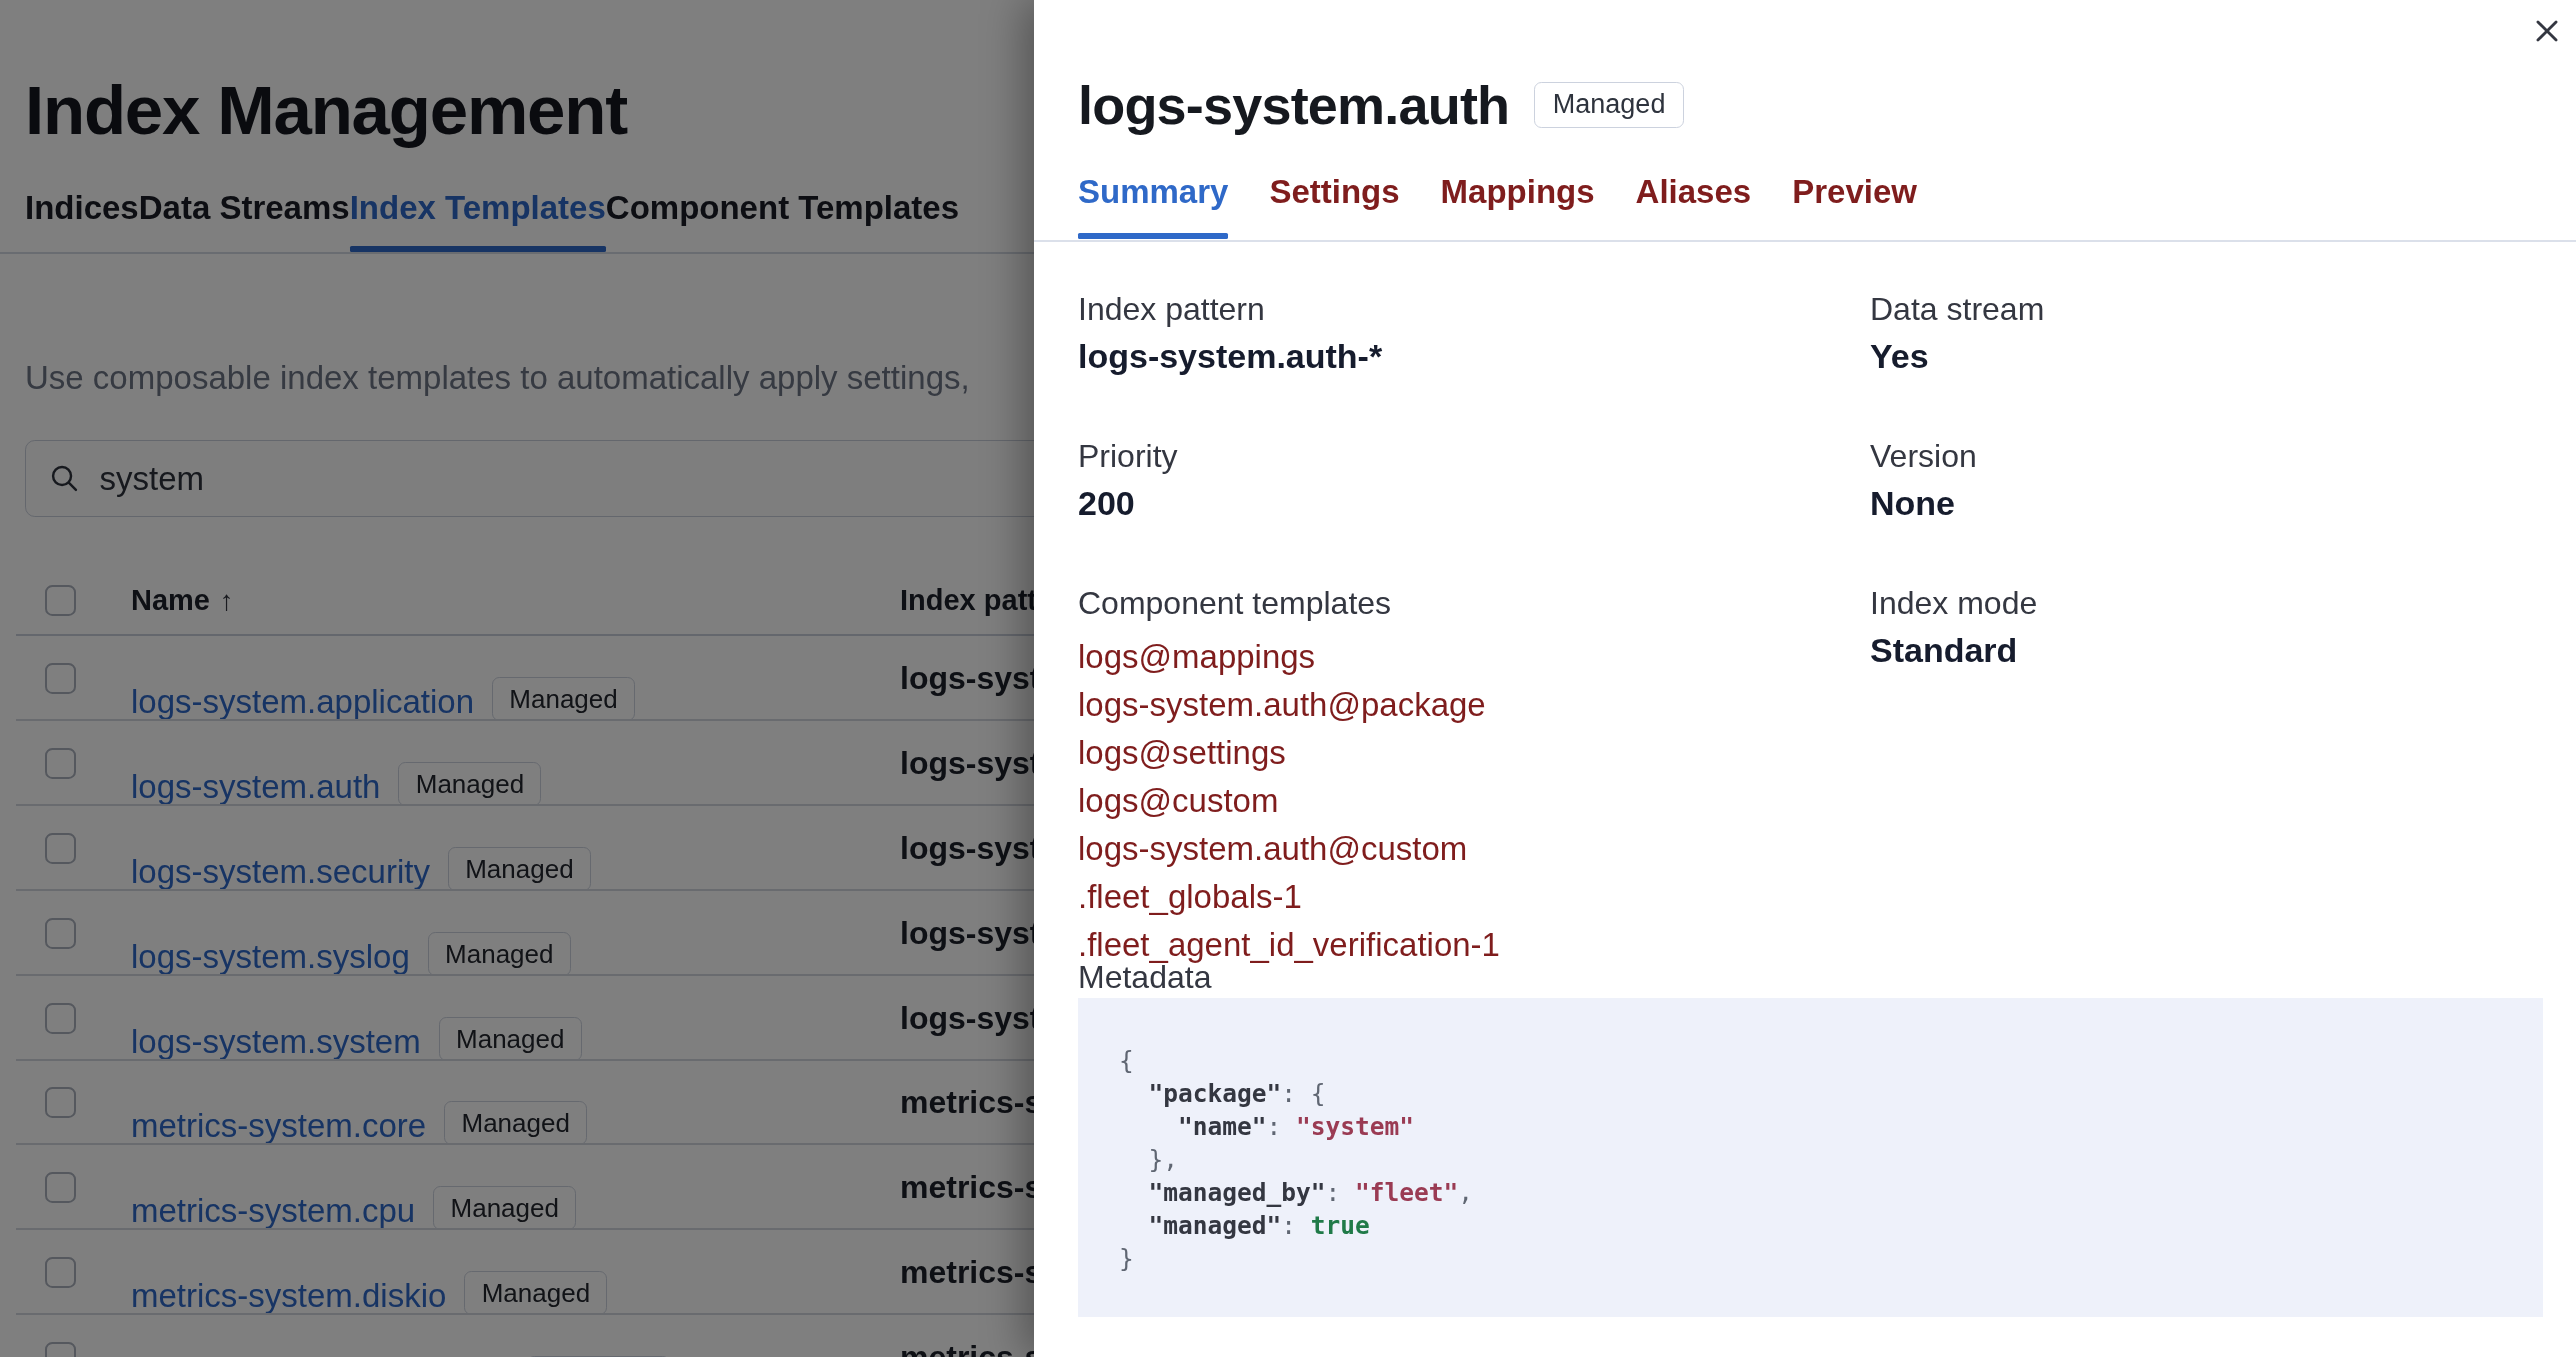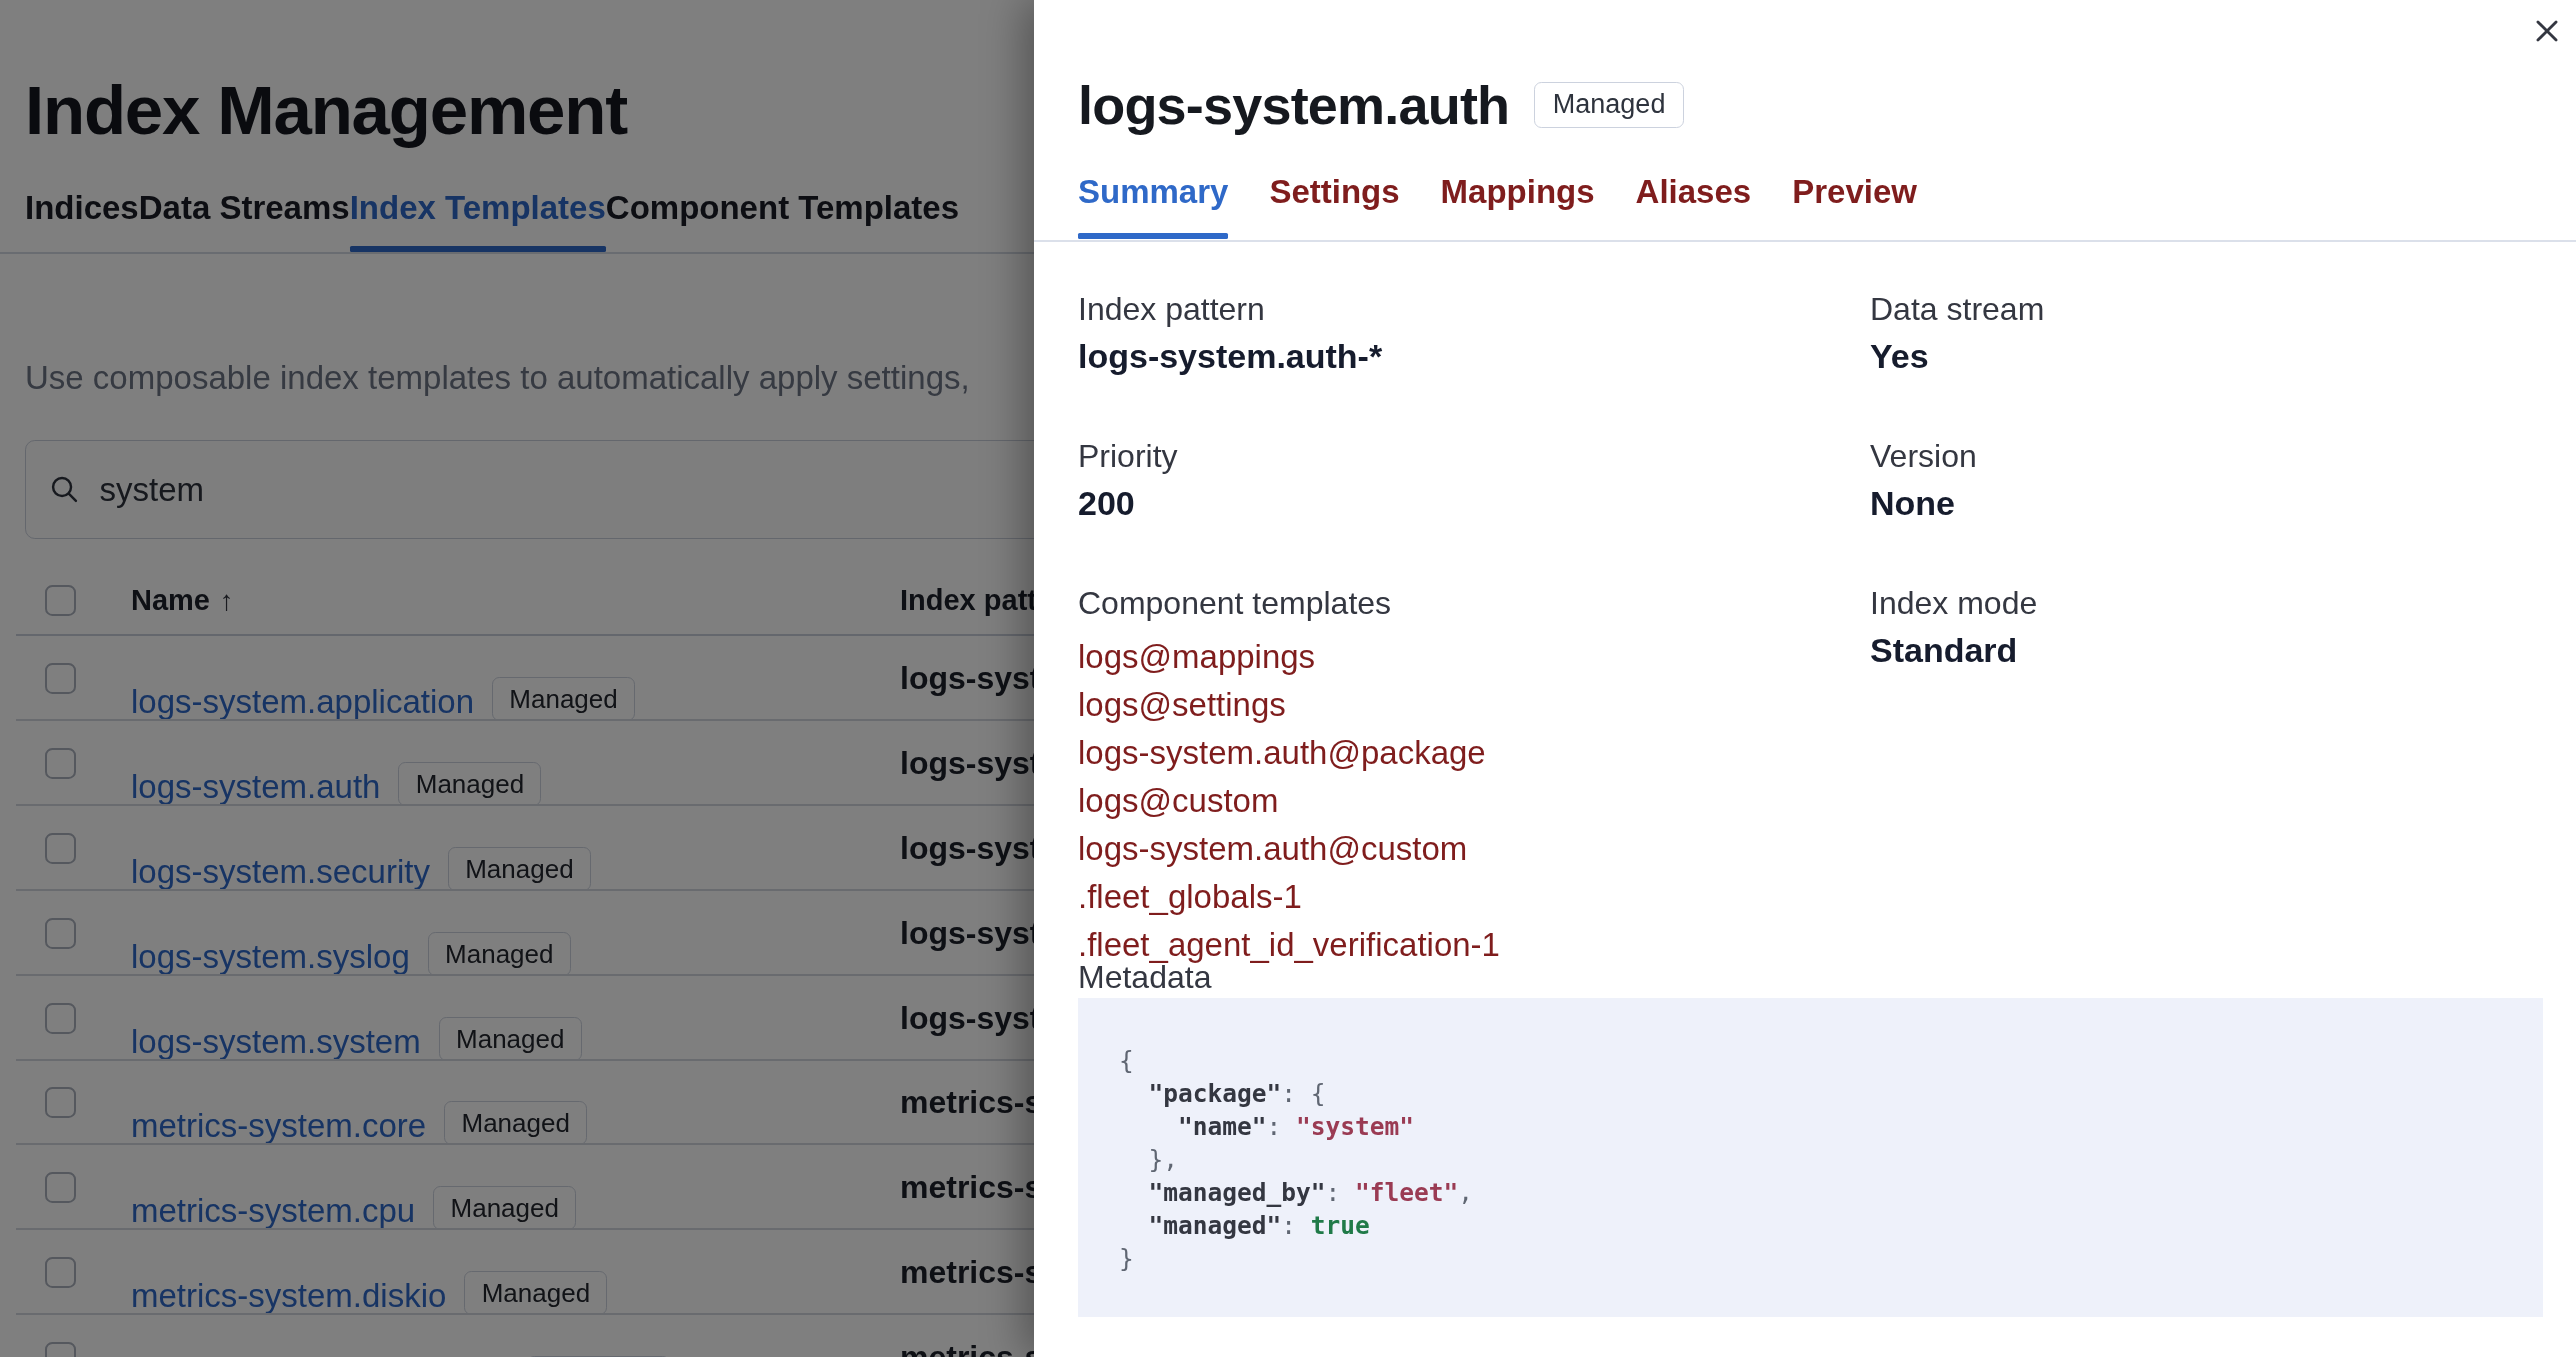--- a/index.html
+++ b/index.html
@@ -11,21 +11,21 @@
   .bg-title{position:absolute;left:25px;top:24.5px;font-size:69px;font-weight:700;
     letter-spacing:-1.2px;color:#14171f;white-space:nowrap;}
   .bg-tabs{position:absolute;left:25px;top:189px;display:flex;}
   .bg-tab{position:relative;font-size:33px;font-weight:600;color:#1a1d26;
     padding-bottom:24.5px;white-space:nowrap;cursor:pointer;}
   .bg-tab.active{color:#2f69c8;}
   .bg-tab.active::after{content:"";position:absolute;left:0;right:0;bottom:0;height:5.7px;
     background:#2f69c8;border-radius:1.6px;}
   .bg-tabs-divider{position:absolute;left:0;right:0;top:252px;height:1.6px;background:#d3d8e2;}
   .bg-desc{position:absolute;left:25px;top:326px;font-size:33px;color:#6d7585;white-space:nowrap;}
-  .searchbox{position:absolute;left:25px;top:440px;width:1224px;height:99px;background:#fcfcfd;
+  .searchbox{position:absolute;left:25px;top:440px;width:1224px;height:77px;background:#fcfcfd;
     border:1.6px solid #c9cfdb;border-radius:9.8px;display:flex;align-items:center;box-sizing:border-box;}
   .searchbox .mag{margin:0 19.6px 0 23px;flex:0 0 auto;display:flex;}
   .search-text{font-size:33px;color:#2e333d;}
 
   .tbl-head-checkbox,.row-checkbox{position:absolute;left:45px;width:31px;height:31px;
     border:2.4px solid #aab0bc;border-radius:7.3px;background:#fff;box-sizing:border-box;cursor:pointer;}
   .tbl-head{position:absolute;left:0;top:569px;right:0;height:67px;}
   .tbl-head-checkbox{top:16.3px;}
   .col-name{position:absolute;left:131px;top:14.7px;font-size:29px;font-weight:700;color:#1d212b;}
   .sort-arrow{font-size:28px;font-weight:400;margin-left:9.8px;color:#343741;}
@@ -233,22 +233,22 @@
     <div class="fcol fcol-left">
       <div class="f-label">Index pattern</div>
       <div class="f-value">logs-system.auth-*</div>
       <div class="f-gap"></div>
       <div class="f-label">Priority</div>
       <div class="f-value">200</div>
       <div class="f-gap"></div>
       <div class="f-label">Component templates</div>
       <div class="comp-links" id="comp-links">
           <div class="comp-link">logs@mappings</div>
+          <div class="comp-link">logs-system.auth@package</div>
           <div class="comp-link">logs@settings</div>
-          <div class="comp-link">logs-system.auth@package</div>
           <div class="comp-link">logs@custom</div>
           <div class="comp-link">logs-system.auth@custom</div>
           <div class="comp-link">.fleet_globals-1</div>
           <div class="comp-link">.fleet_agent_id_verification-1</div>
         </div>
     </div>
 
     <div class="fcol fcol-right">
       <div class="f-label">Data stream</div>
       <div class="f-value">Yes</div>

